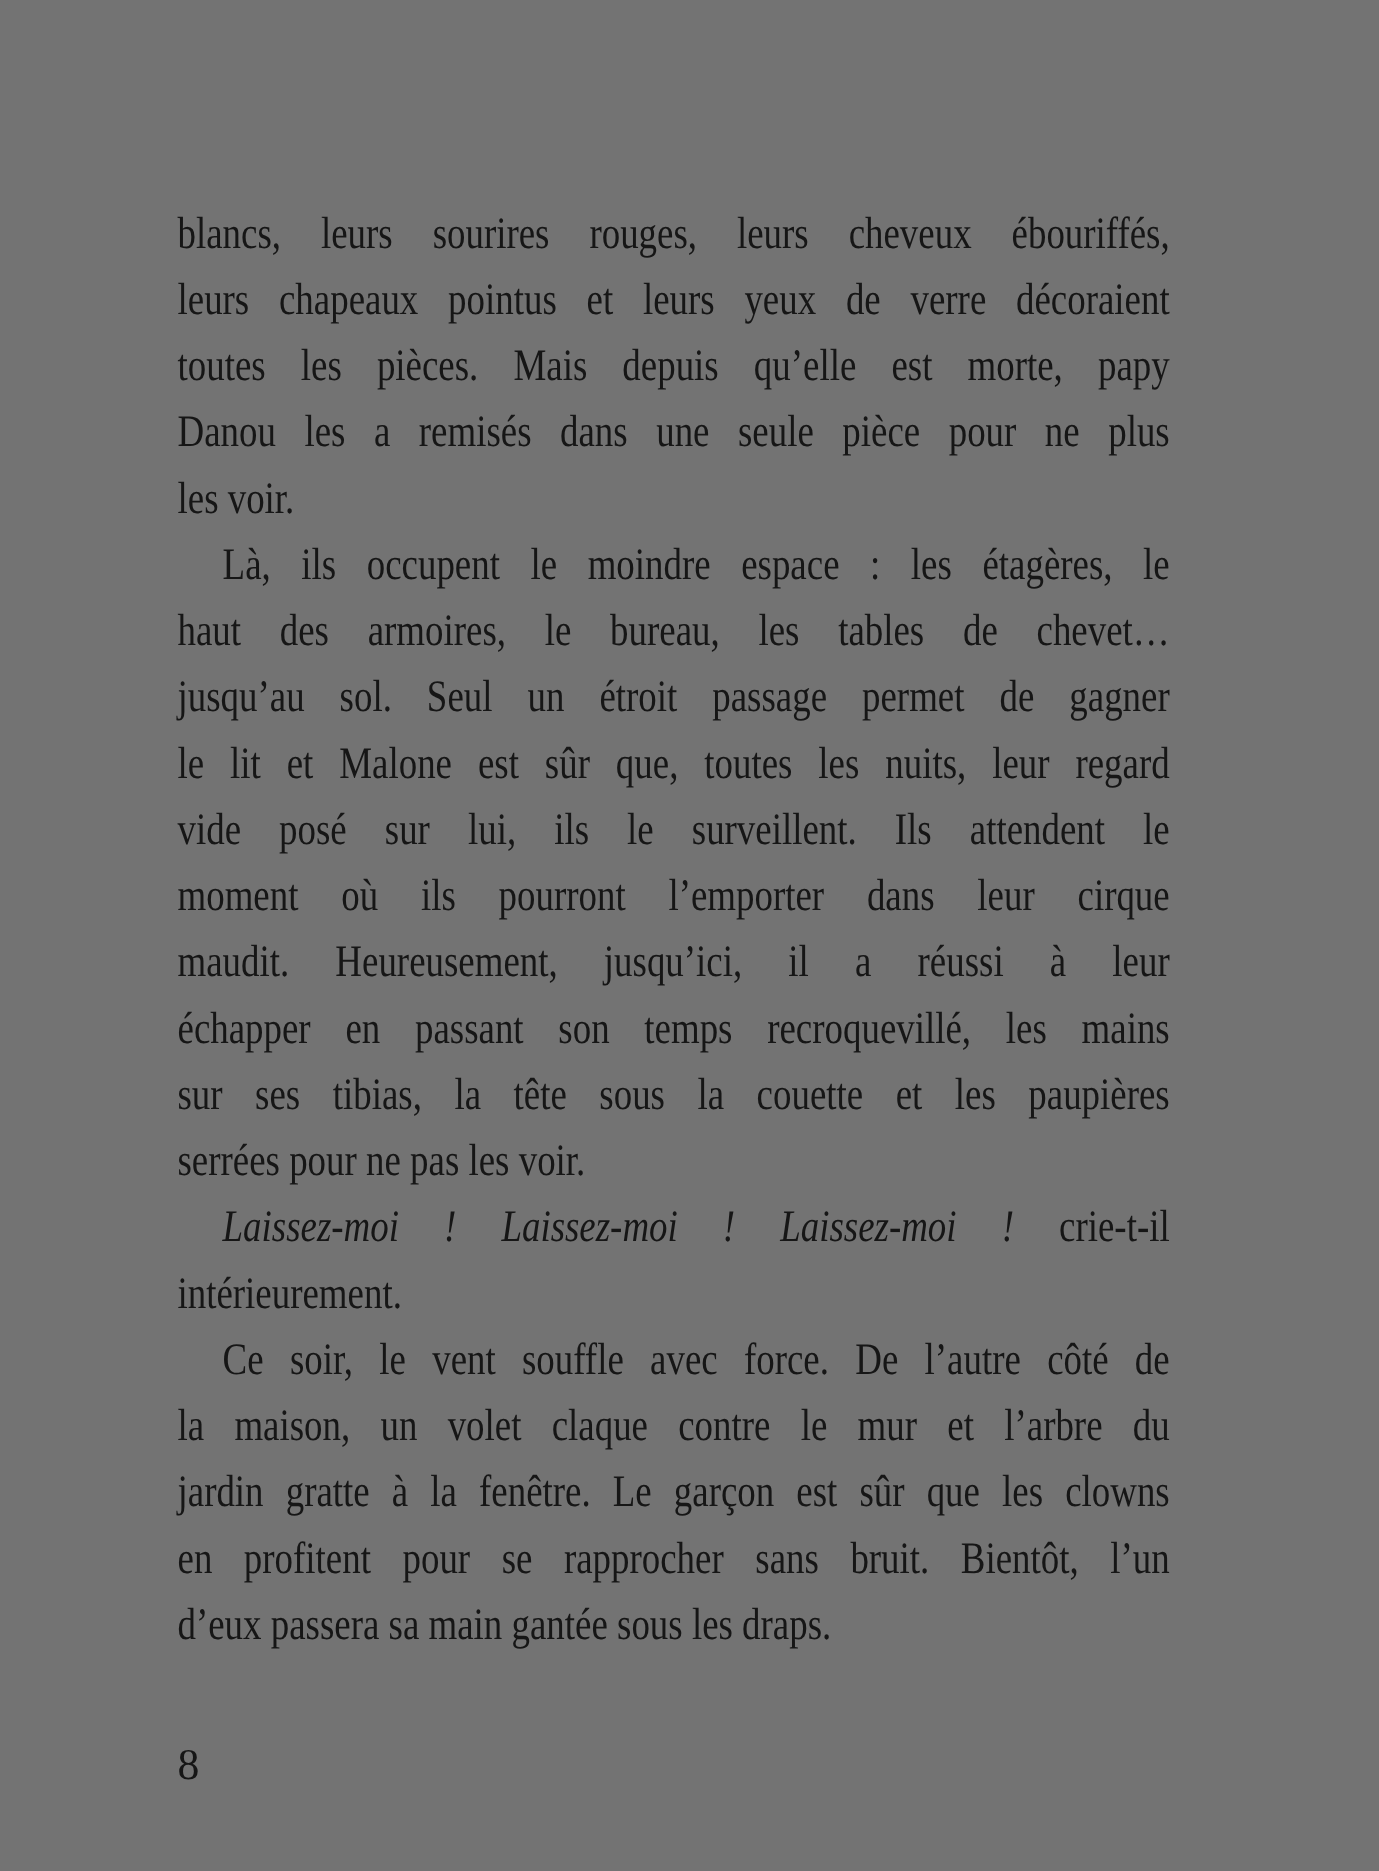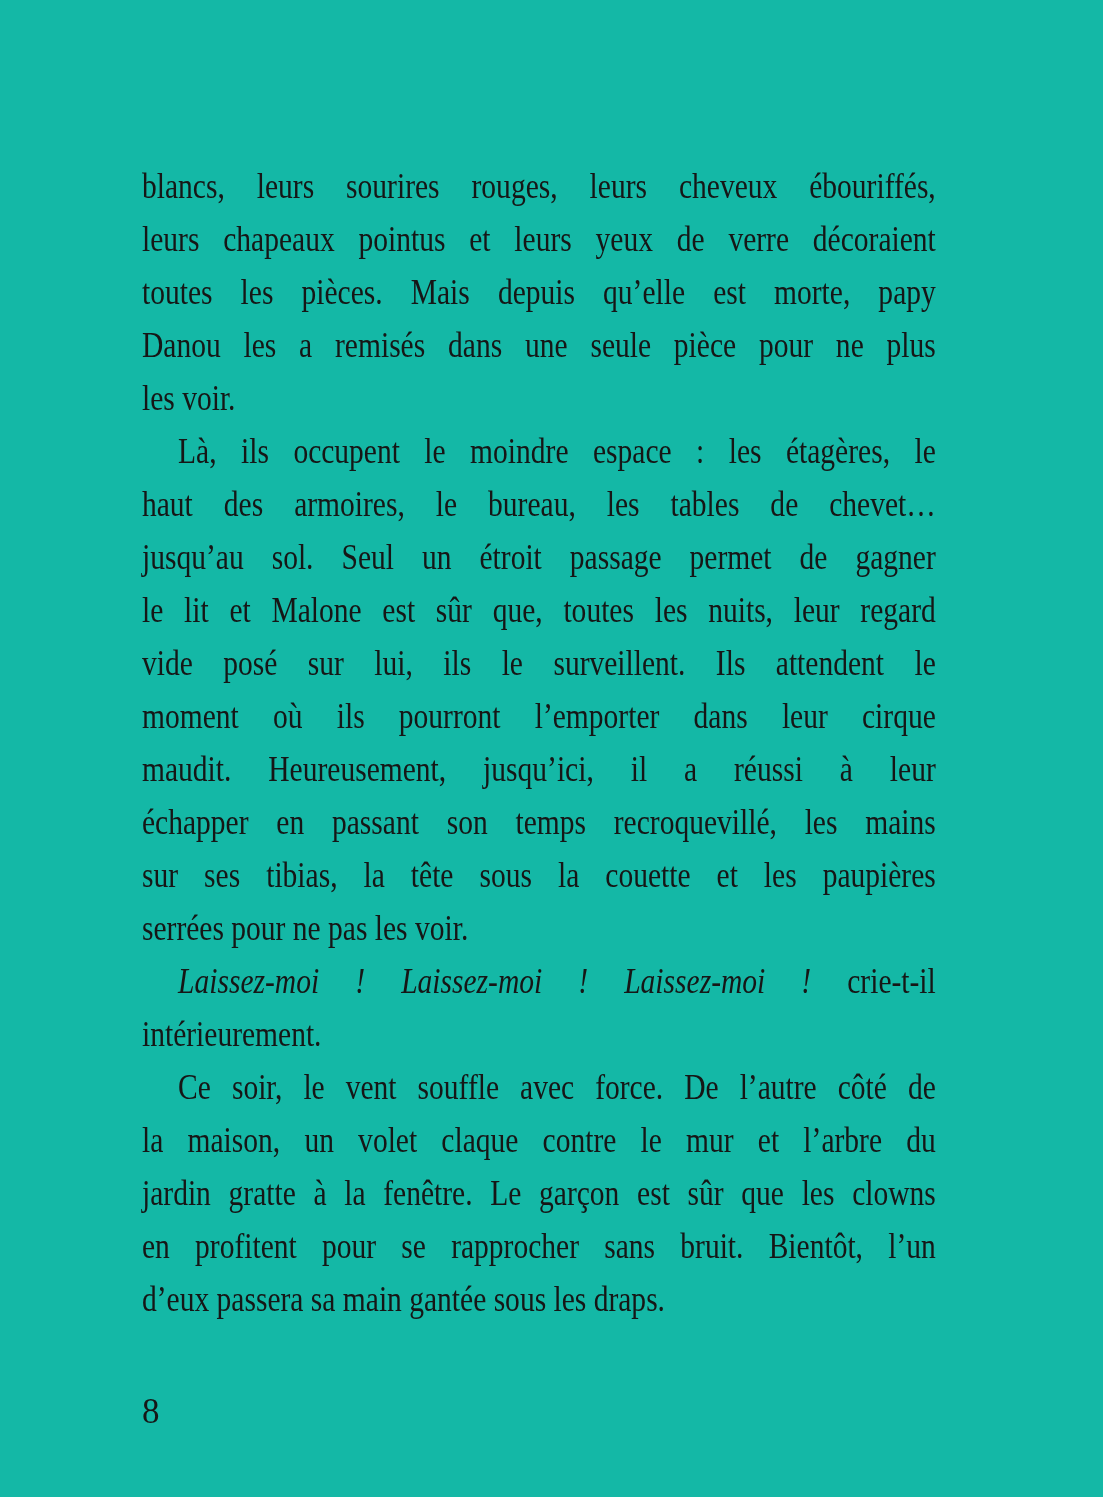--- a/index.html
+++ b/index.html
@@ -4,21 +4,21 @@
 <style>
   html, body {
     margin: 0;
     padding: 0;
     background: #ffffff;
   }
   .page {
     position: relative;
     width: 1103px;
     height: 1497px;
-    background: #14b8a6;
+    background: #737373;
     overflow: hidden;
   }
   .text-block {
     position: absolute;
     left: 142px;
     top: 160px;
     width: 968px;               
     transform: scaleX(0.82);    
     transform-origin: 0 0;
     font-family: "Liberation Serif", "DejaVu Serif", serif;

